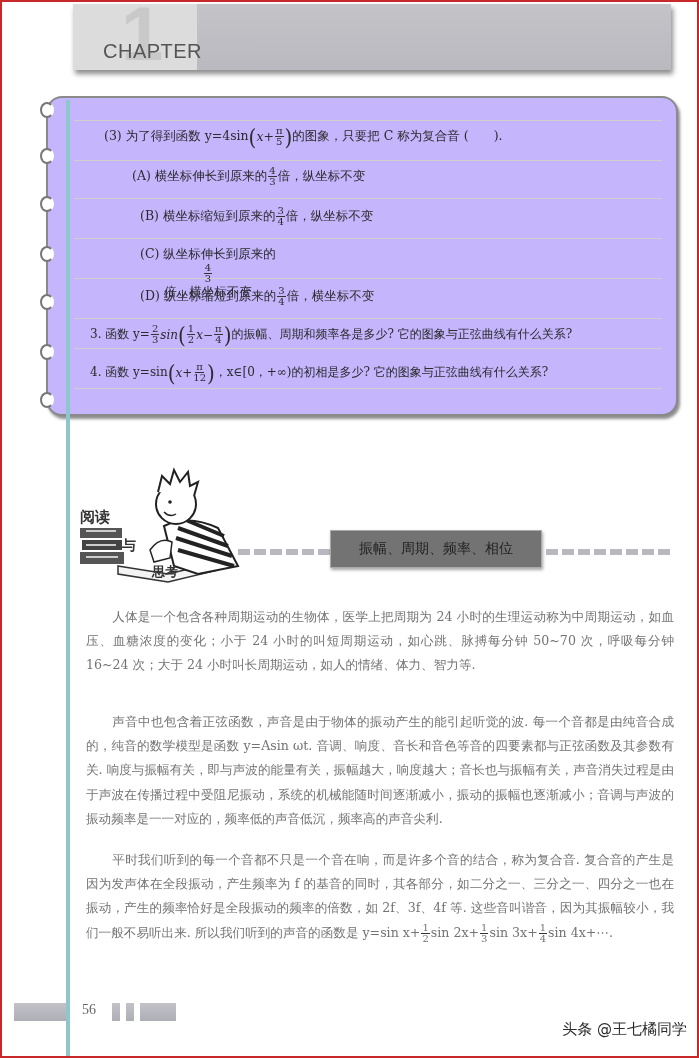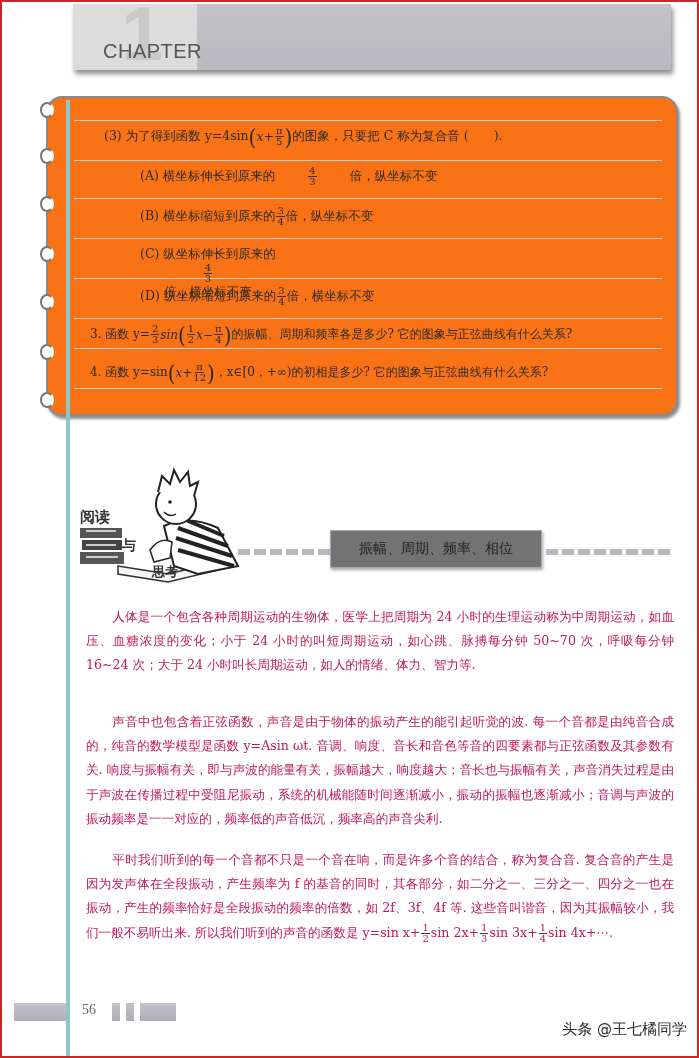--- a/index.html
+++ b/index.html
@@ -12,35 +12,35 @@
   .margin-line { position: absolute; left: 66px; top: 100px; width: 4px; height: 958px; background: #8cc7cc; z-index: 5; }
 
   
   .header-band { position: absolute; left: 73px; top: 4px; width: 598px; height: 66px; background: linear-gradient(180deg, #c3c3c8 0%, #b9b9bf 100%); box-shadow: 2px 4px 5px rgba(0,0,0,0.45); }
   .header-light { position: absolute; left: 0; top: 0; width: 124px; height: 66px; background: #dcdcdc; }
   .chapter-num { position: absolute; left: 48px; top: -8px; font-family: "Liberation Sans", sans-serif; font-weight: bold; font-size: 76px; color: #c9c9c9; line-height: 1; }
   .chapter-word { position: absolute; left: 30px; top: 36px; font-family: "Liberation Sans", sans-serif; font-size: 20px; color: #555; letter-spacing: 0.5px; }
   .header-title { position: absolute; left: 240px; top: 42px; font-family: "DejaVu Sans", sans-serif; font-size: 12px; font-style: italic; color: #333; letter-spacing: 0.5px; }
 
   
-  .card { position: absolute; left: 46px; top: 96px; width: 632px; height: 320px; border: 2px solid #8a8a8a; border-radius: 16px; background: #f97316; box-shadow: 2px 3px 3px rgba(0,0,0,0.45); z-index: 3; }
+  .card { position: absolute; left: 46px; top: 96px; width: 632px; height: 320px; border: 2px solid #8a8a8a; border-radius: 16px; background: #c4b5fd; box-shadow: 2px 3px 3px rgba(0,0,0,0.45); z-index: 3; }
   .ring { position: absolute; left: -8px; width: 14px; height: 16px; border: 2px solid #777; border-right-color: transparent; border-radius: 50%; background: #fff; }
   .rule { position: absolute; left: 26px; right: 14px; height: 1px; background: #cfcfcf; }
   .q { position: absolute; font-size: 12.5px; color: #2b2b2b; white-space: nowrap; display: flex; align-items: center; }
   .frac { display: inline-flex; flex-direction: column; align-items: center; font-size: 10px; line-height: 10px; margin: 0 1px; vertical-align: middle; }
   .frac .num { border-bottom: 1px solid #333; padding: 0 1px; }
   .paren { font-size: 20px; line-height: 1; transform: scaleY(1.1); }
 
   
   .mascot { position: absolute; left: 78px; top: 466px; width: 168px; height: 118px; }
   .dash-row { position: absolute; top: 549px; height: 6px; display: flex; gap: 4px; }
   .dash-row span { display: block; width: 12px; height: 6px; background: #b8b8c0; }
   .section-box { position: absolute; left: 330px; top: 530px; width: 212px; height: 38px; background: #737373; border: 1px solid #aaa; box-shadow: 1px 2px 3px rgba(0,0,0,0.35); display: flex; align-items: center; justify-content: center; font-family: "DejaVu Sans", sans-serif; font-size: 14px; color: #222; }
 
-  .para { position: absolute; left: 86px; width: 588px; font-size: 12.6px; line-height: 24.2px; color: #be185d; text-align: justify; }
+  .para { position: absolute; left: 86px; width: 588px; font-size: 12.6px; line-height: 24.2px; color: #737373; text-align: justify; }
   .para .indent { display: inline-block; width: 26px; }
 
   
   .footer-bar { position: absolute; top: 1003px; height: 18px; background: linear-gradient(180deg,#c2c2c8,#aeaeb6); }
   .page-num { position: absolute; left: 82px; top: 1002px; font-family: "Liberation Serif", serif; font-size: 14px; color: #666; }
   .watermark { position: absolute; right: 12px; top: 1020px; font-family: "DejaVu Sans", sans-serif; font-size: 15px; color: #2c2c2c; }
 </style>
 </head>
 <body>
 
@@ -77,21 +77,21 @@
     <span class="paren">(</span>
     <i>x+</i>
     <span class="frac">
         <span class="num">π</span>
         <span>5</span>
       </span>
     <span class="paren">)</span>
     <span>的图象，只要把 C 称为复合音 (　　).</span>
   </div>
 
-  <div class="q" style="left:92px; top:68px;gap:32px;">
+  <div class="q" style="left:84px; top:68px;">
     <span>(A) 横坐标伸长到原来的</span>
     <span class="frac">
         <span class="num">4</span>
         <span>3</span>
       </span>
     <span>倍，纵坐标不变</span>
   </div>
   <div class="q" style="left:92px; top:108px;text-align:center;">
     <span>(B) 横坐标缩短到原来的</span>
     <span class="frac">

